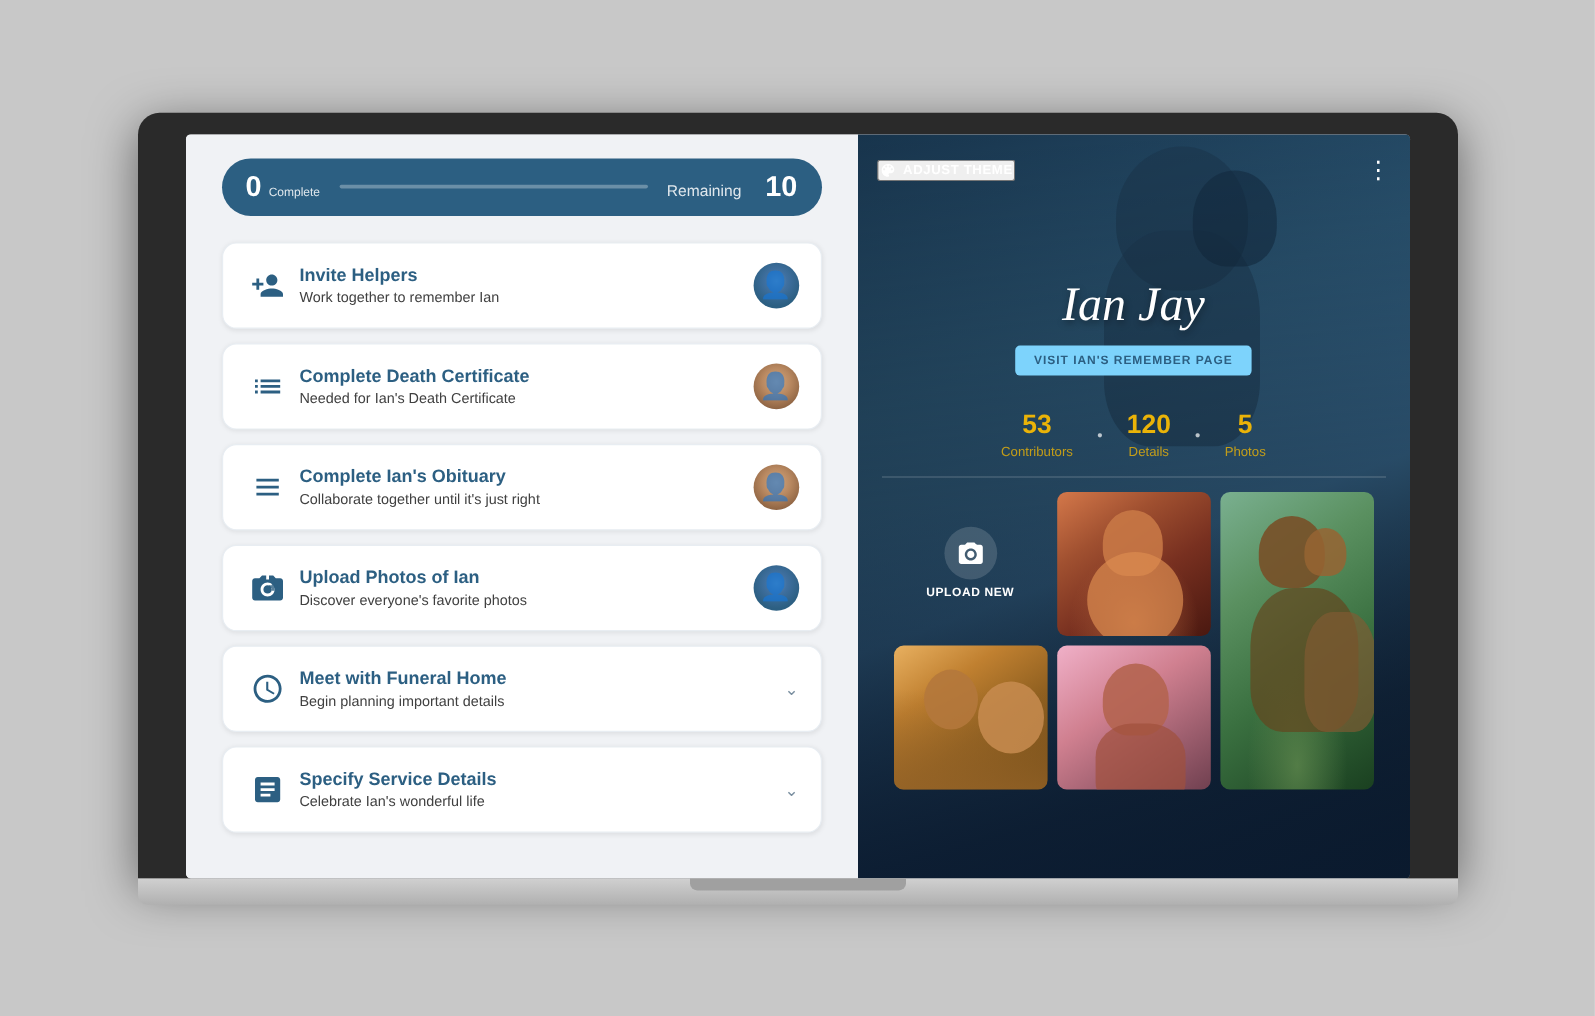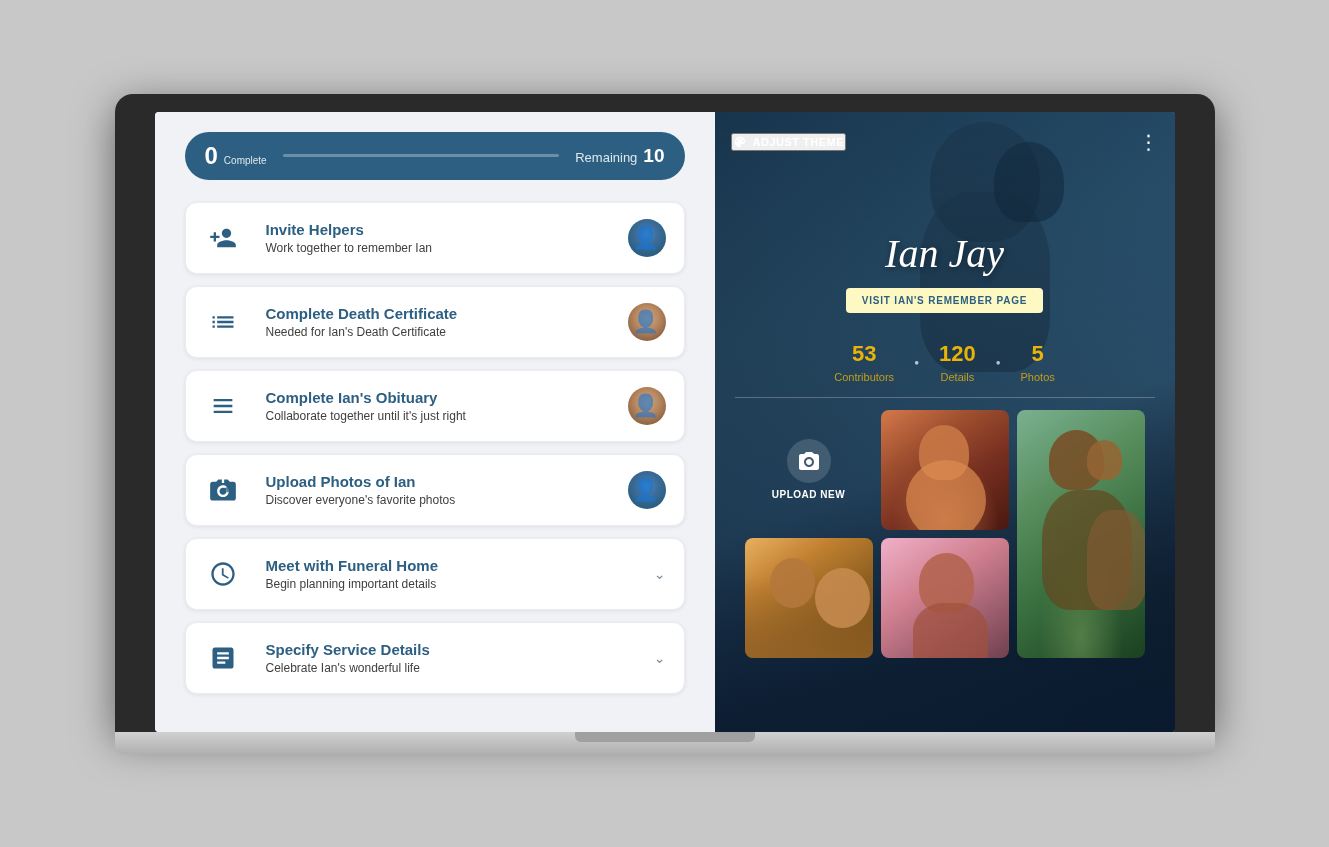--- a/index.html
+++ b/index.html
@@ -86,28 +86,28 @@
       flex: 1;
       height: 3px;
       background: rgba(255,255,255,0.3);
       margin: 0 16px;
       border-radius: 2px;
     }
 
     .progress-remaining {
       display: flex;
       align-items: baseline;
-      gap: 6px;
+      gap: 20px;
     }
     .progress-remaining .label {
       font-size: 13px;
       opacity: 0.85;
     }
     .progress-remaining .num {
-      font-size: 19px;
+      font-size: 24px;
       font-weight: bold;
     }
 
     
     .task-card {
       background: white;
       border-radius: 12px;
       padding: 16px 18px;
       margin-bottom: 12px;
       display: flex;
@@ -127,21 +127,21 @@
       color: #2c5f82;
     }
 
     .task-icon svg {
       width: 28px;
       height: 28px;
     }
 
     .task-content {
       flex: 1;
-      margin-left: 24px;
+      margin-left: 8px;
     }
 
     .task-title {
       font-size: 15px;
       font-weight: 600;
       color: #2c5f82;
       margin-bottom: 3px;
     }
 
     .task-subtitle {
@@ -209,21 +209,21 @@
       font-family: 'Georgia', serif;
       font-style: italic;
       font-size: 40px;
       color: white;
       text-shadow: 1px 2px 6px rgba(0,0,0,0.4);
       line-height: 1.1;
       margin-bottom: 12px;
     }
 
     .visit-btn {
-      background: #fef9c3;
+      background: #7dd3fc;
       color: #2c5f82;
       border: none;
       border-radius: 4px;
       padding: 7px 16px;
       font-size: 10px;
       font-weight: 700;
       letter-spacing: 0.8px;
       cursor: pointer;
       text-transform: uppercase;
     }

